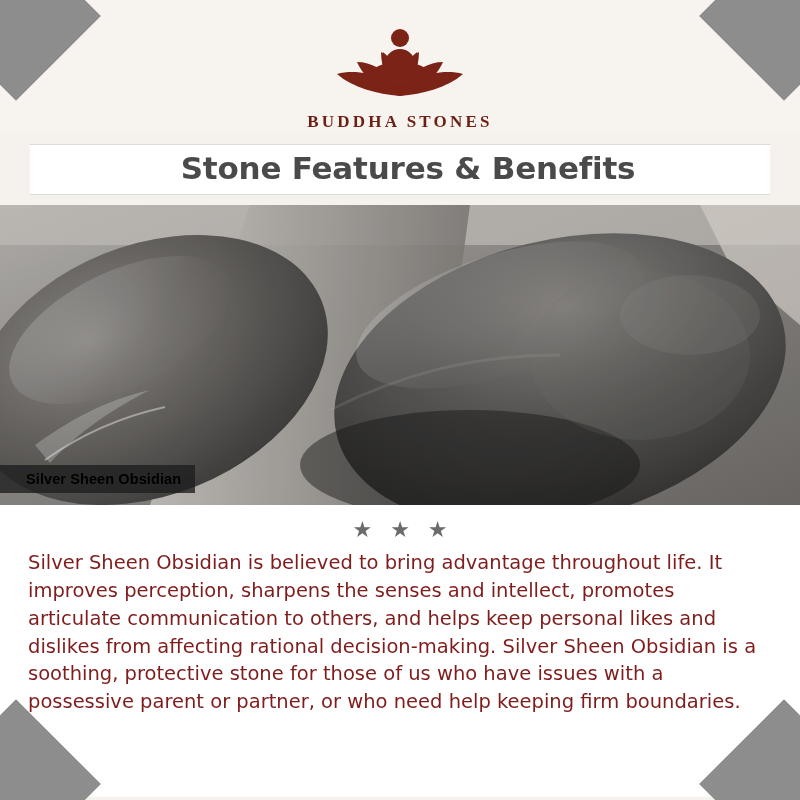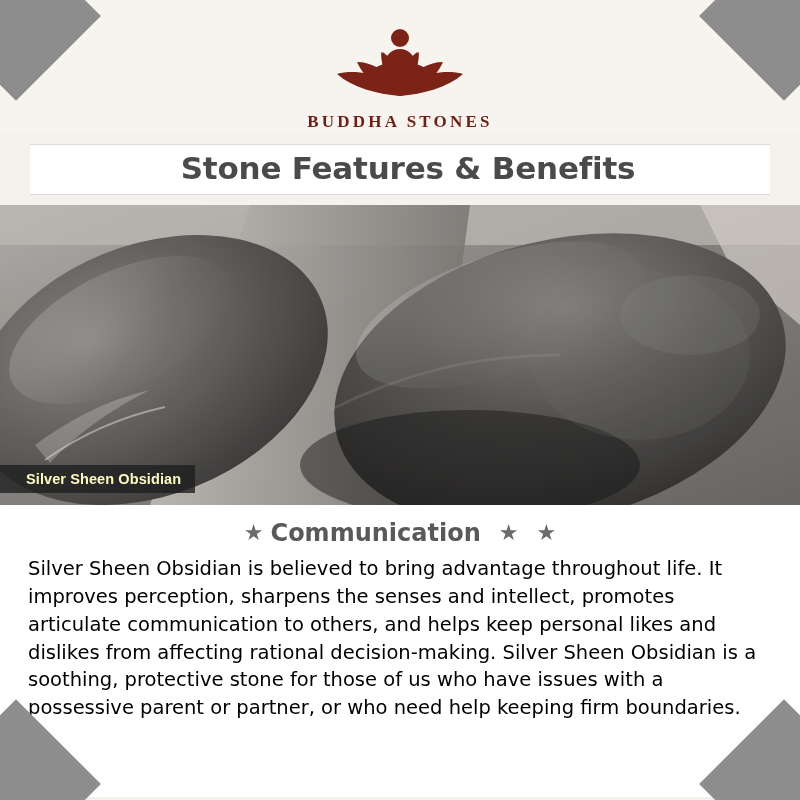--- a/index.html
+++ b/index.html
@@ -113,21 +113,21 @@
   .photo svg {
     display: block;
     width: 800px;
     height: 300px;
   }
   .photo-caption {
     position: absolute;
     left: 0;
     bottom: 12px;
     background: rgba(30,30,30,0.78);
-    color: #fef9c3;
+    color: #000000;
     font-size: 14.5px;
     font-weight: 700;
     padding: 6px 14px 6px 26px;
     letter-spacing: 0.1px;
   }
 
   
   .content {
     position: relative;
     z-index: 3;
@@ -154,21 +154,21 @@
   }
   .benefit .star {
     color: #6b6b6b;
     font-size: 22px;
     line-height: 1;
   }
   .body-text {
     margin: 0;
     font-size: 19.5px;
     line-height: 1.42;
-    color: #000000;
+    color: #7f1d1d;
     font-family: "DejaVu Sans", sans-serif;
     text-align: left;
   }
 </style>
 </head>
 <body>
 
 <div class="page">
 
   <div class="corner corner-tl"></div>
@@ -255,21 +255,20 @@
 
       <rect x="0" y="0" width="800" height="300" fill="#000000" opacity="0.06"></rect>
     </svg>
     <div class="photo-caption">Silver Sheen Obsidian</div>
   </div>
 
   <div class="content">
     <div class="benefits">
       <span class="benefit">
         <span class="star">★</span>
-        <span>Communication</span>
       </span>
       <span class="benefit">
         <span class="star">★</span>
       </span>
       <span class="benefit">
         <span class="star">★</span>
       </span>
     </div>
     <p class="body-text">Silver Sheen Obsidian is believed to bring advantage throughout life. It improves perception, sharpens the senses and intellect, promotes articulate communication to others, and helps keep personal likes and dislikes from affecting rational decision-making. Silver Sheen Obsidian is a soothing, protective stone for those of us who have issues with a possessive parent or partner, or who need help keeping firm boundaries.</p>
   </div>

